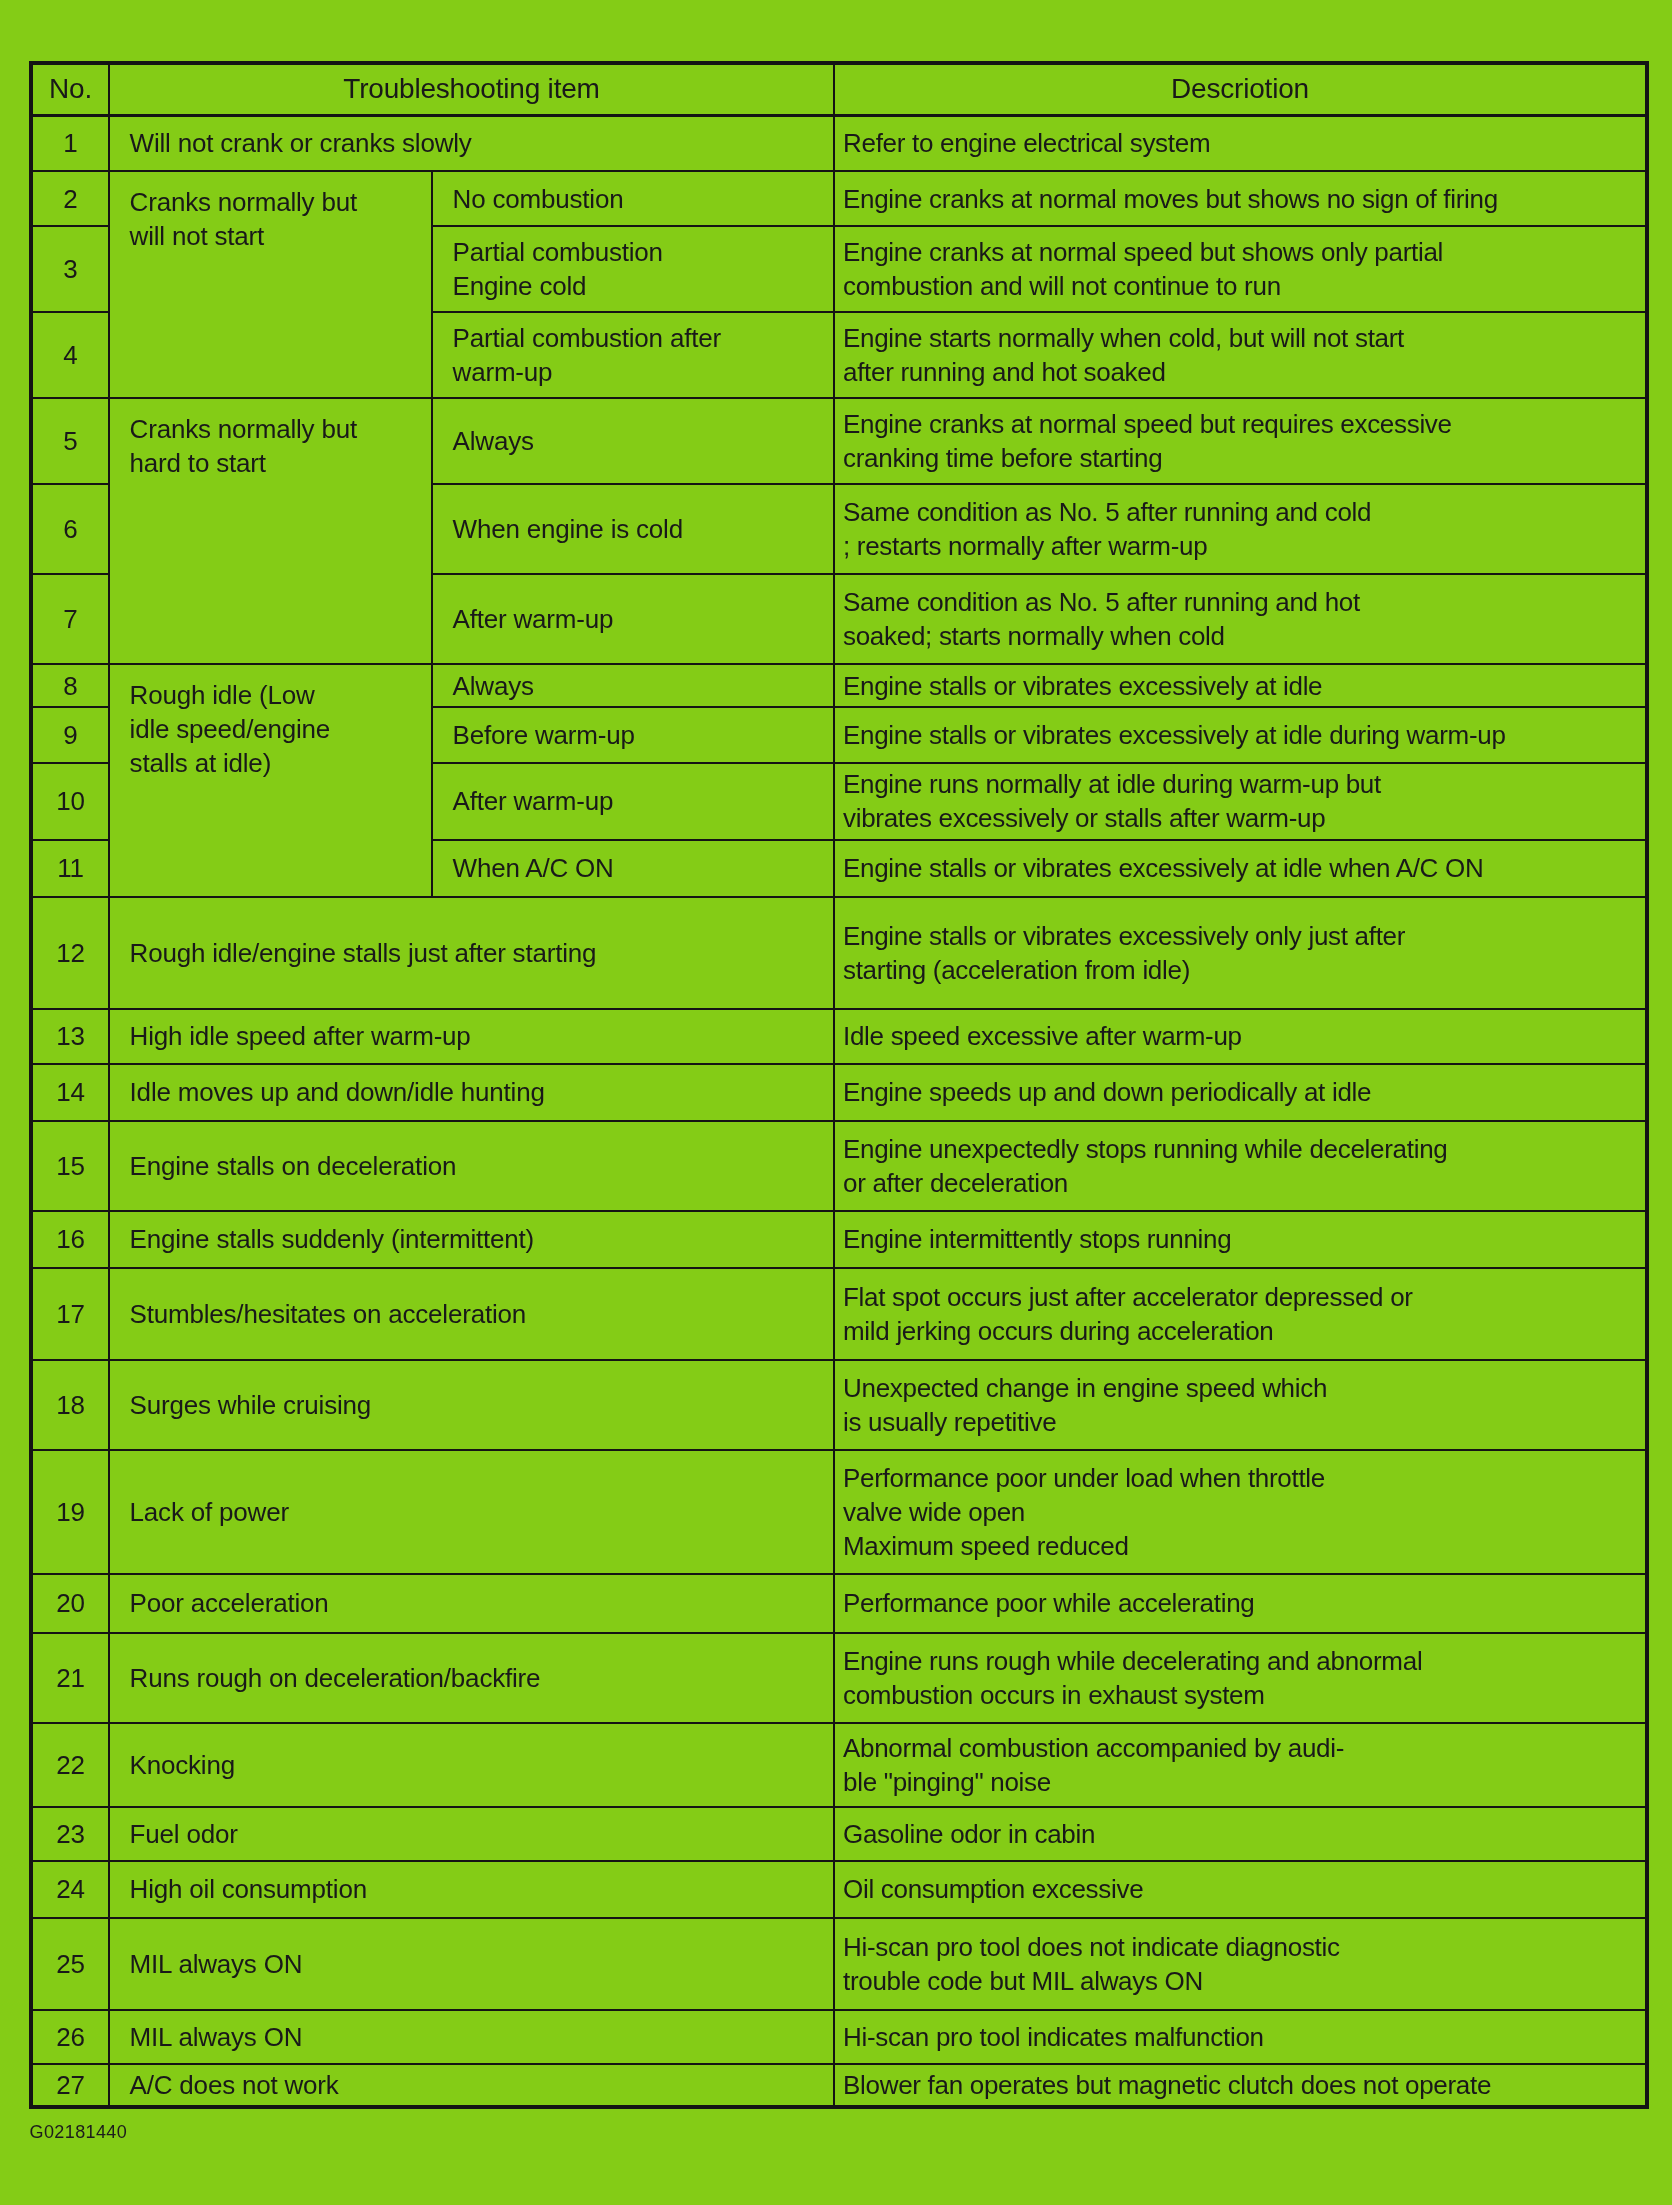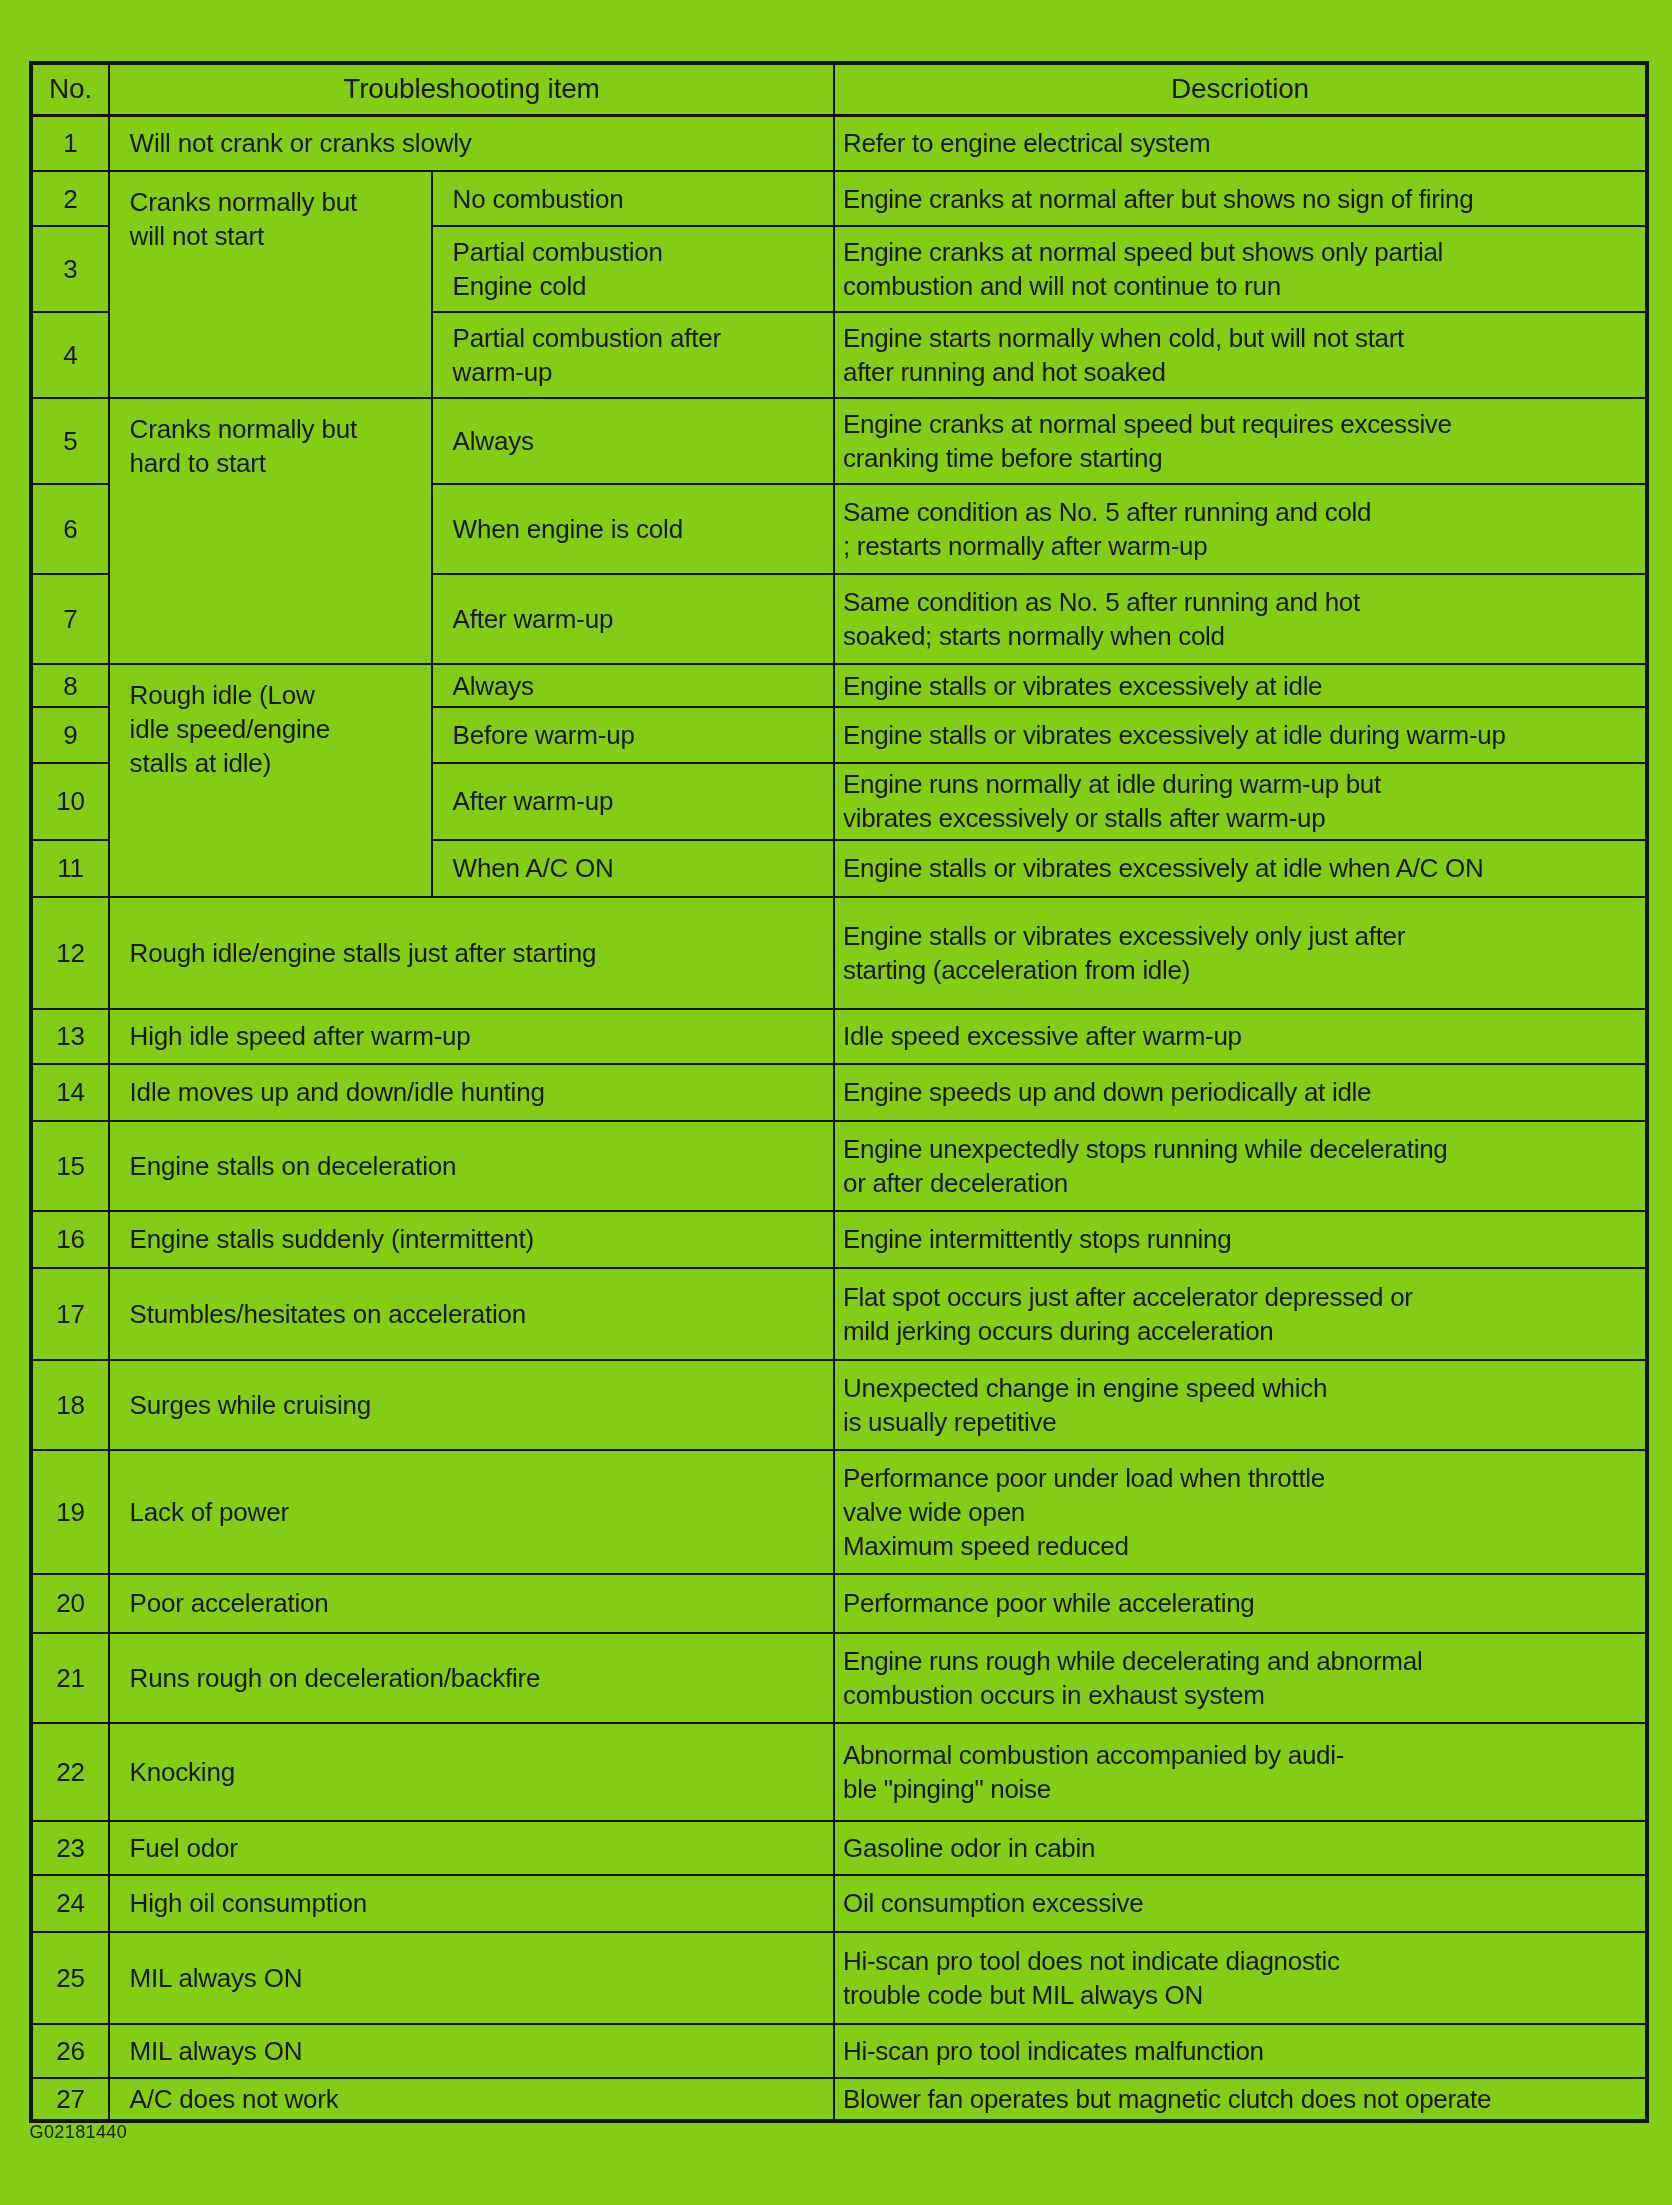--- a/index.html
+++ b/index.html
@@ -94,21 +94,21 @@
       <td class="no-cell">1</td>
       <td class="item-cell" colspan="2">Will not crank or cranks slowly</td>
       <td class="desc-cell">Refer to engine electrical system</td>
     </tr>
 
     <tr style="height:55px">
       <td class="no-cell">2</td>
       <td class="group-cell" rowspan="3">Cranks normally but
 will not start</td>
       <td class="sub-cell">No combustion</td>
-      <td class="desc-cell">Engine cranks at normal after but shows no sign of firing</td>
+      <td class="desc-cell">Engine cranks at normal moves but shows no sign of firing</td>
     </tr>
     <tr style="height:86px">
       <td class="no-cell">3</td>
       <td class="sub-cell">Partial combustion
 Engine cold</td>
       <td class="desc-cell">Engine cranks at normal speed but shows only partial
 combustion and will not continue to run</td>
     </tr>
     <tr style="height:86px">
       <td class="no-cell">4</td>
@@ -214,21 +214,21 @@
       <td class="no-cell">20</td>
       <td class="item-cell" colspan="2">Poor acceleration</td>
       <td class="desc-cell">Performance poor while accelerating</td>
     </tr>
     <tr style="height:90px">
       <td class="no-cell">21</td>
       <td class="item-cell" colspan="2">Runs rough on deceleration/backfire</td>
       <td class="desc-cell">Engine runs rough while decelerating and abnormal
 combustion occurs in exhaust system</td>
     </tr>
-    <tr style="height:98px">
+    <tr style="height:84px">
       <td class="no-cell">22</td>
       <td class="item-cell" colspan="2">Knocking</td>
       <td class="desc-cell">Abnormal combustion accompanied by audi-
 ble "pinging" noise</td>
     </tr>
     <tr style="height:54px">
       <td class="no-cell">23</td>
       <td class="item-cell" colspan="2">Fuel odor</td>
       <td class="desc-cell">Gasoline odor in cabin</td>
     </tr>

